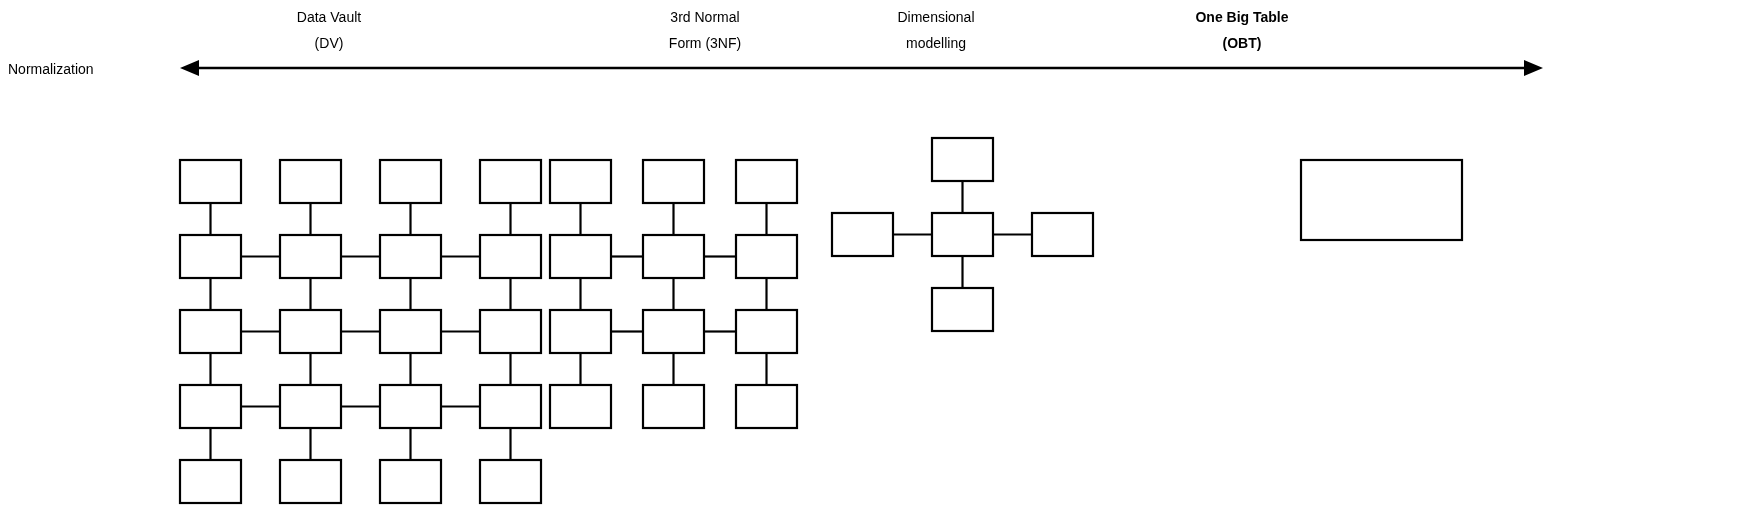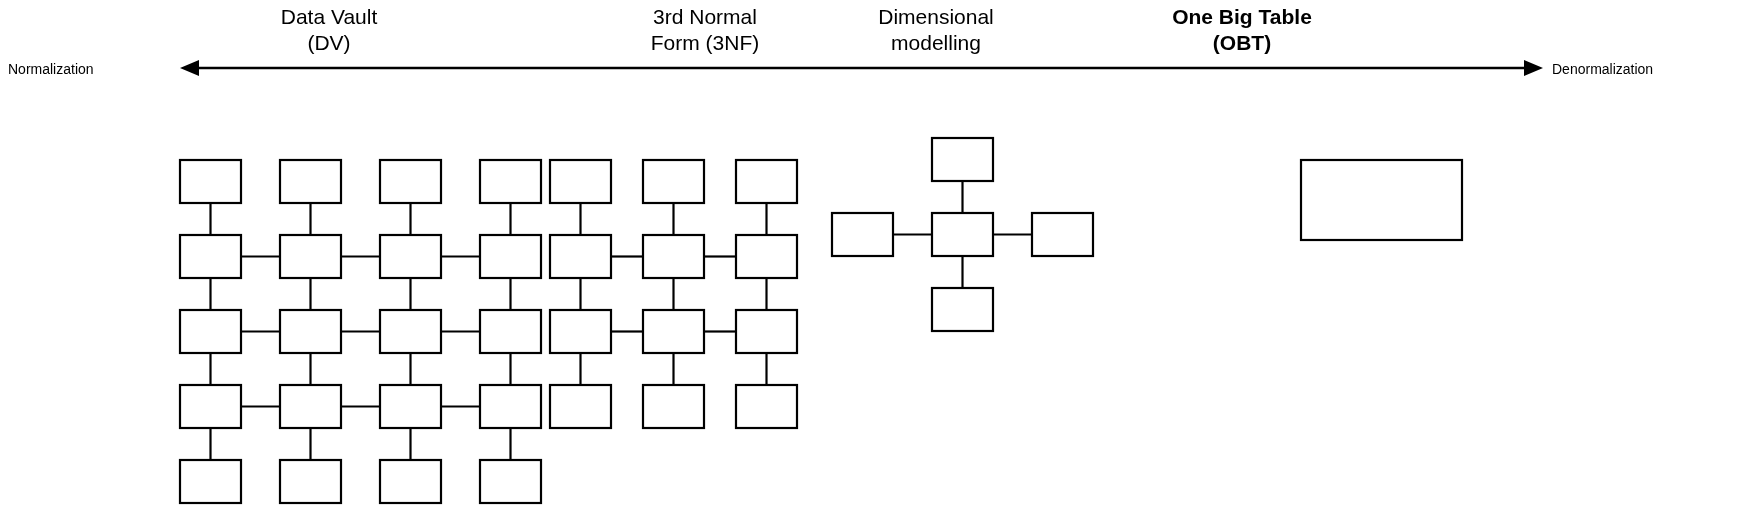--- a/index.html
+++ b/index.html
@@ -23,21 +23,21 @@
     font-size: 14px;
     line-height: 26px;
     color: #000000;
     white-space: nowrap;
   }
   .axis-label.left  { left: 8px;  top: 56px; }
   .axis-label.right { left: 1552px; top: 56px; }
 
   .stage-label {
     position: absolute;
-    font-size: 21px;
+    font-size: 14px;
     line-height: 26px;
     text-align: center;
     color: #000000;
     transform: translateX(-50%);
     top: 4px;
     white-space: pre-line;
   }
 
   svg.diagram {
     position: absolute;
@@ -63,21 +63,20 @@
     fill: #000000;
   }
 </style>
 </head>
 <body>
 
 <div id="canvas">
 
   <div class="axis-label left">Normalization</div>
 
-  <div class="axis-label right">Denormalization</div>
 
   <div id="stage-labels">
       <div class="stage-label" style="left: 329px;">Data Vault
 (DV)</div>
       <div class="stage-label" style="left: 705px;">3rd Normal
 Form (3NF)</div>
       <div class="stage-label" style="left: 936px;">Dimensional
 modelling</div>
       <div class="stage-label" style="left: 1242px; font-weight: bold;">One Big Table
 (OBT)</div>

